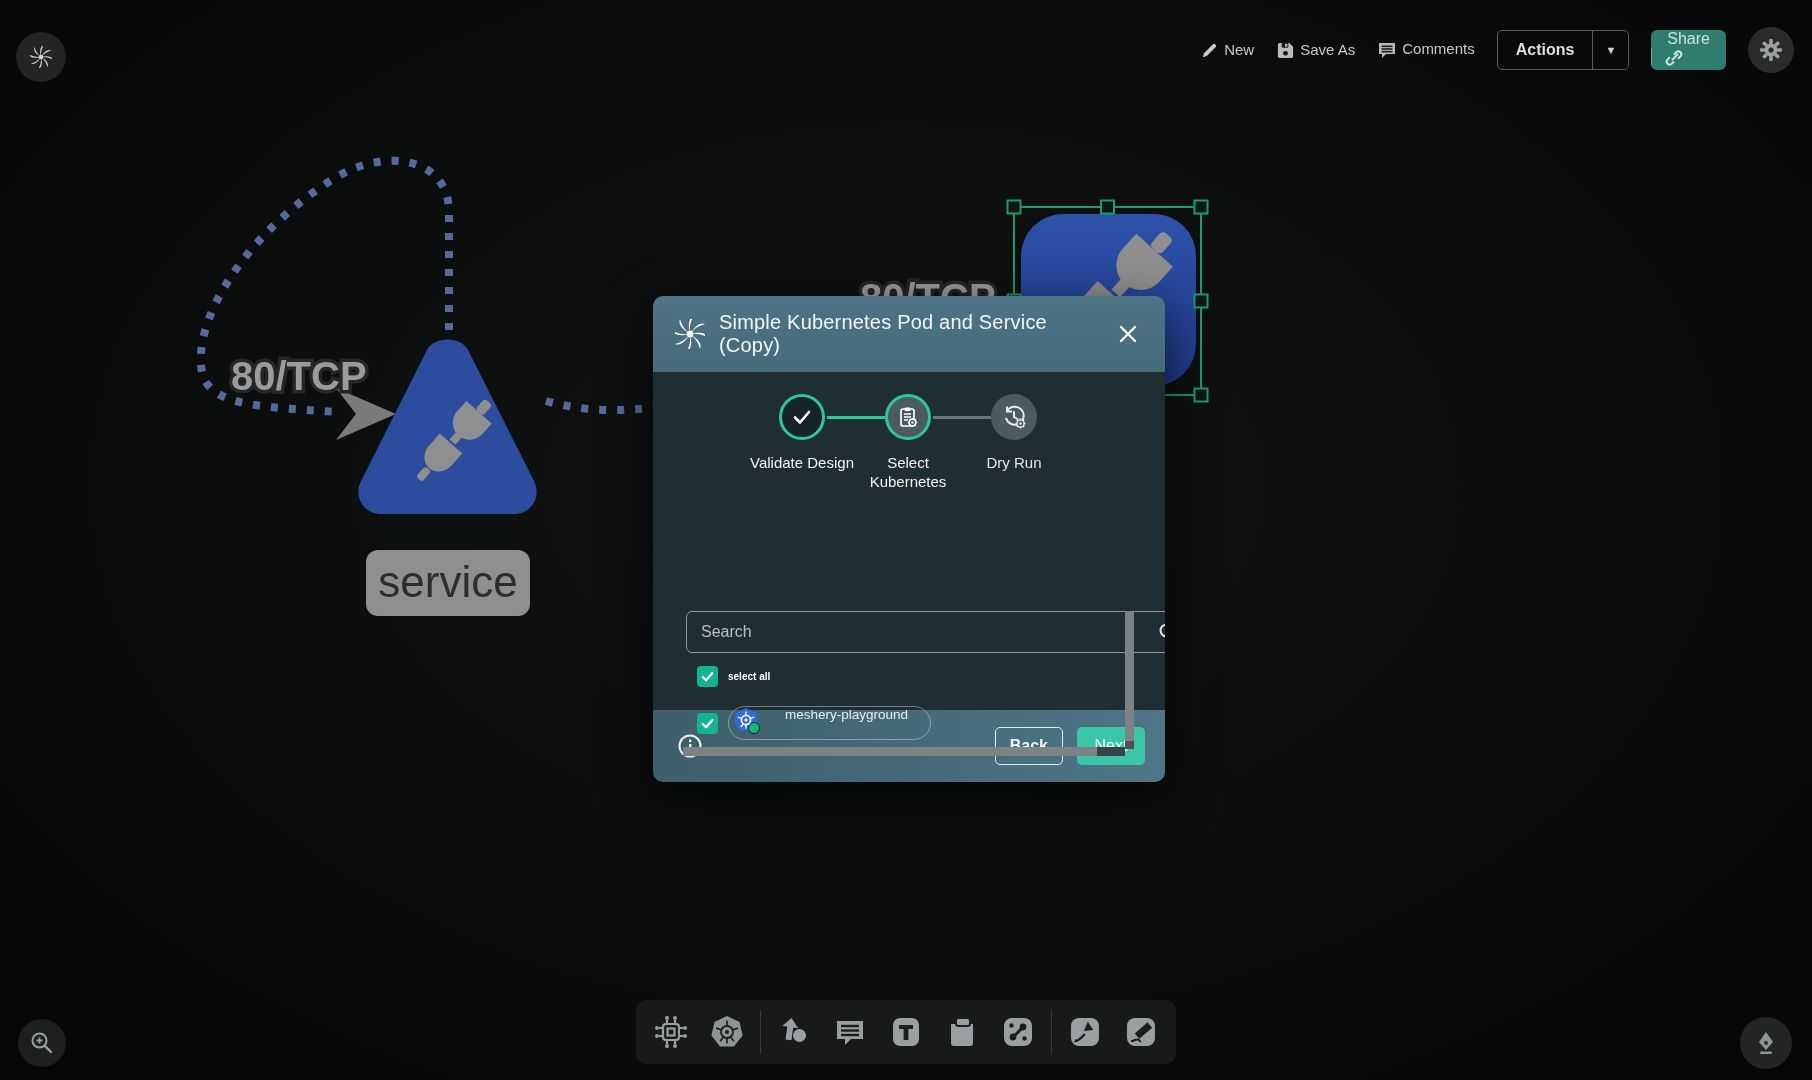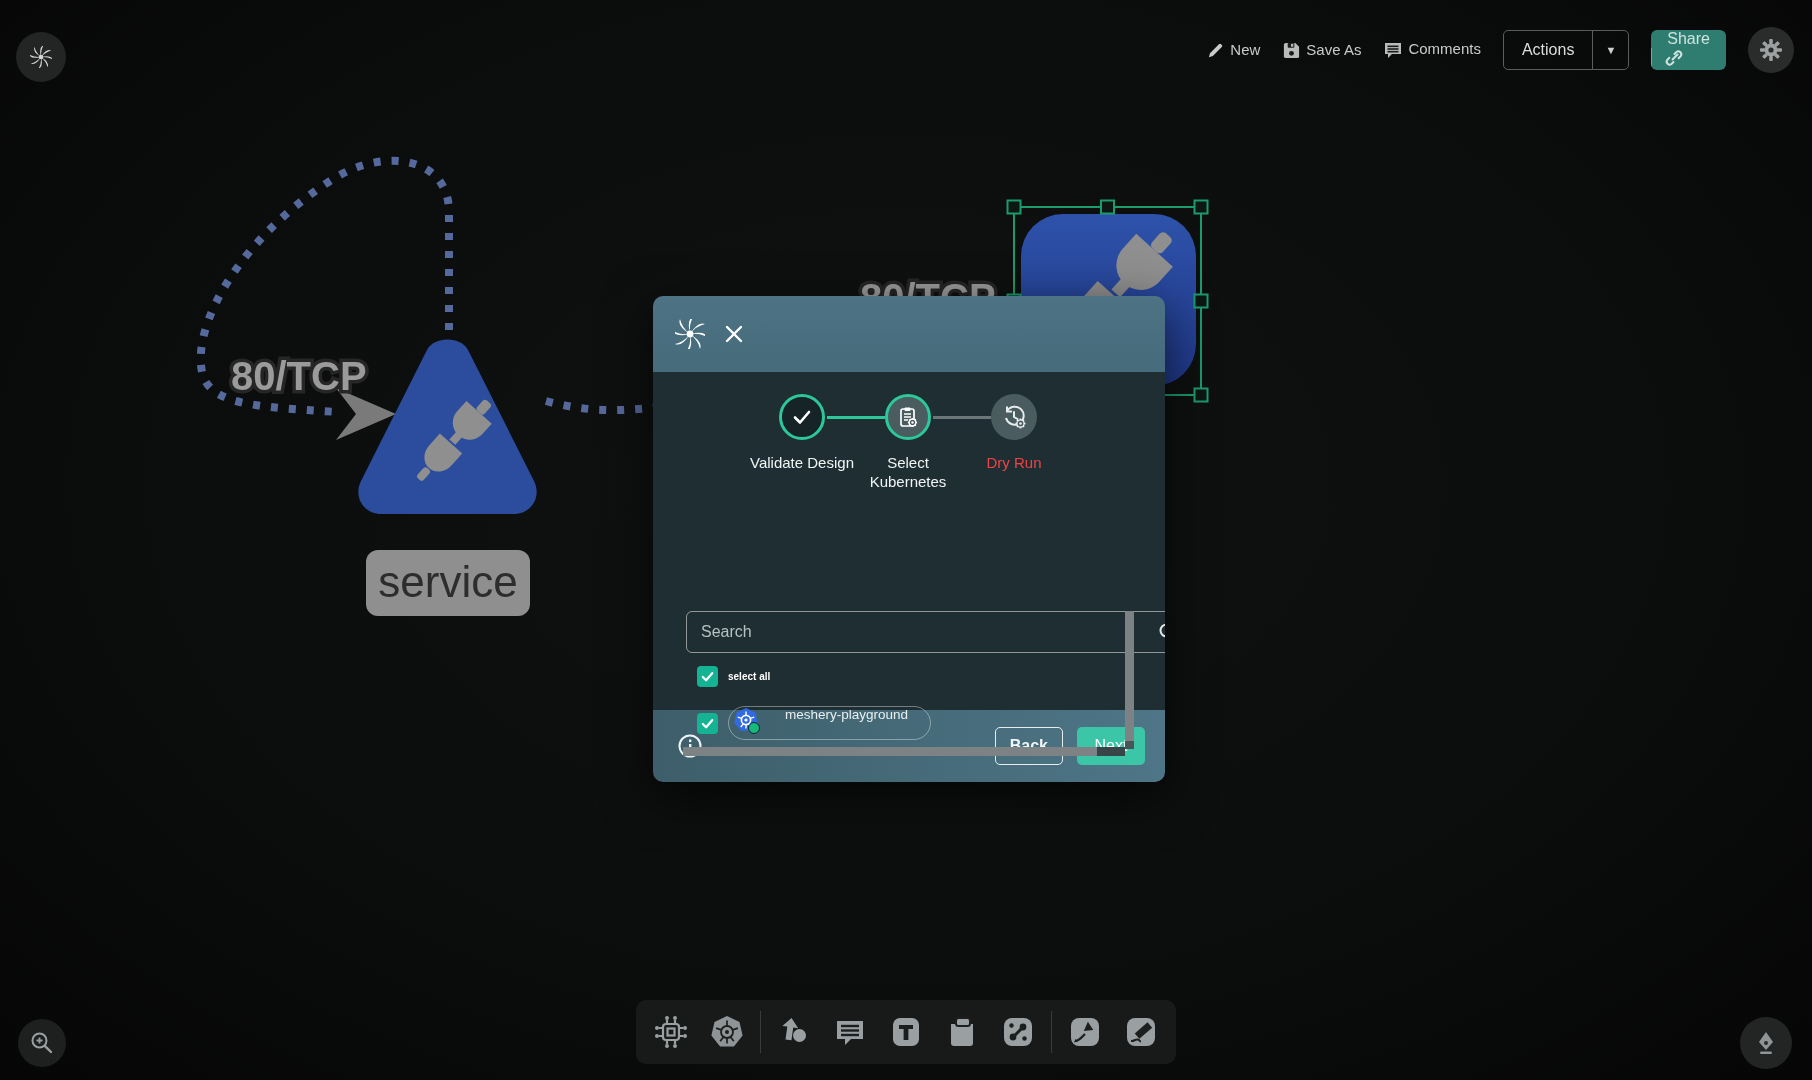--- a/index.html
+++ b/index.html
@@ -18,21 +18,21 @@
     background:#232424;display:flex;align-items:center;justify-content:center;z-index:5;cursor:pointer;
   }
   .topbar{
     position:absolute;top:28px;right:18px;height:44px;display:flex;align-items:center;gap:22px;z-index:5;
     color:#c9cbcb;font-size:15px;
   }
   .tb-item{display:flex;align-items:flex-start;gap:5px;cursor:pointer;}
   .tb-item svg{display:block;}
   .actions-btn{
     display:flex;align-items:stretch;border:1px solid #5a5d5d;border-radius:5px;overflow:hidden;
-    height:38px;cursor:pointer;color:#dcdede;
+    height:38px;cursor:pointer;color:#dcdede;font-weight:bold;
   }
   .actions-label{display:flex;align-items:center;padding:0 18px;font-size:16px;}
   .actions-caret{display:flex;align-items:center;padding:0 12px;border-left:1px solid #5a5d5d;font-size:11px;color:#cfcfcf;}
   .share-btn{
     display:flex;align-items:stretch;background:#2e7d70;border-radius:6px;overflow:hidden;height:40px;cursor:pointer;
     color:#cfe3df;
     flex-direction:column;
   }
   .share-label{display:flex;align-items:center;padding:0 16px;font-size:16px;}
   .share-link{display:flex;align-items:center;padding:0 12px;border-left:1px solid rgba(255,255,255,.35);}
@@ -62,21 +62,21 @@
   .step-done{background:#162327;border:3px solid #2cc89c;}
   .step-active{background:#4b5c60;border:3px solid #2cc89c;}
   .step-pending{background:#4b5c60;border:none;}
   .step-conn{position:absolute;top:22px;height:3px;}
   .conn-done{background:#2cc89c;}
   .conn-pending{background:#6b7679;}
   .step-label{
     position:absolute;top:60px;width:110px;text-align:center;color:#f0f4f5;
     font-size:15px;line-height:1.25;
   }
-  .step-label.pending{color:#ef4444;}
+  .step-label.pending{color:#e5e5e5;}
   
   .search-wrap{position:absolute;left:33px;top:239px;width:505px;height:42px;}
   .search-input{
     width:100%;height:100%;box-sizing:border-box;background:transparent;
     border:1px solid rgba(255,255,255,.5);border-radius:6px;color:#eef3f4;
     font-size:16px;padding:0 44px 0 14px;outline:none;font-family:"Liberation Sans",sans-serif;
   }
   .search-input::placeholder{color:#b6c1c4;}
   .search-icon{position:absolute;right:12px;top:10px;cursor:pointer;}
   
@@ -279,20 +279,21 @@
         <use href="#petal2" transform="rotate(45)"></use>
           <use href="#petal2" transform="rotate(90)"></use>
         <use href="#petal2" transform="rotate(135)"></use>
           <use href="#petal2" transform="rotate(180)"></use>
         <use href="#petal2" transform="rotate(225)"></use>
           <use href="#petal2" transform="rotate(270)"></use>
         <use href="#petal2" transform="rotate(315)"></use>
         <circle r="3.4"></circle>
       </g>
     </svg>
+    <span class="modal-title">Simple Kubernetes Pod and Service (Copy)</span>
     <span class="modal-close">
       <svg width="22" height="22" viewBox="0 0 22 22">
         <g stroke="#ffffff" stroke-width="2.4" stroke-linecap="round">
           <path d="M4 4 L18 18"></path>
             <path d="M18 4 L4 18"></path>
         </g>
       </svg>
     </span>
   </div>
 

